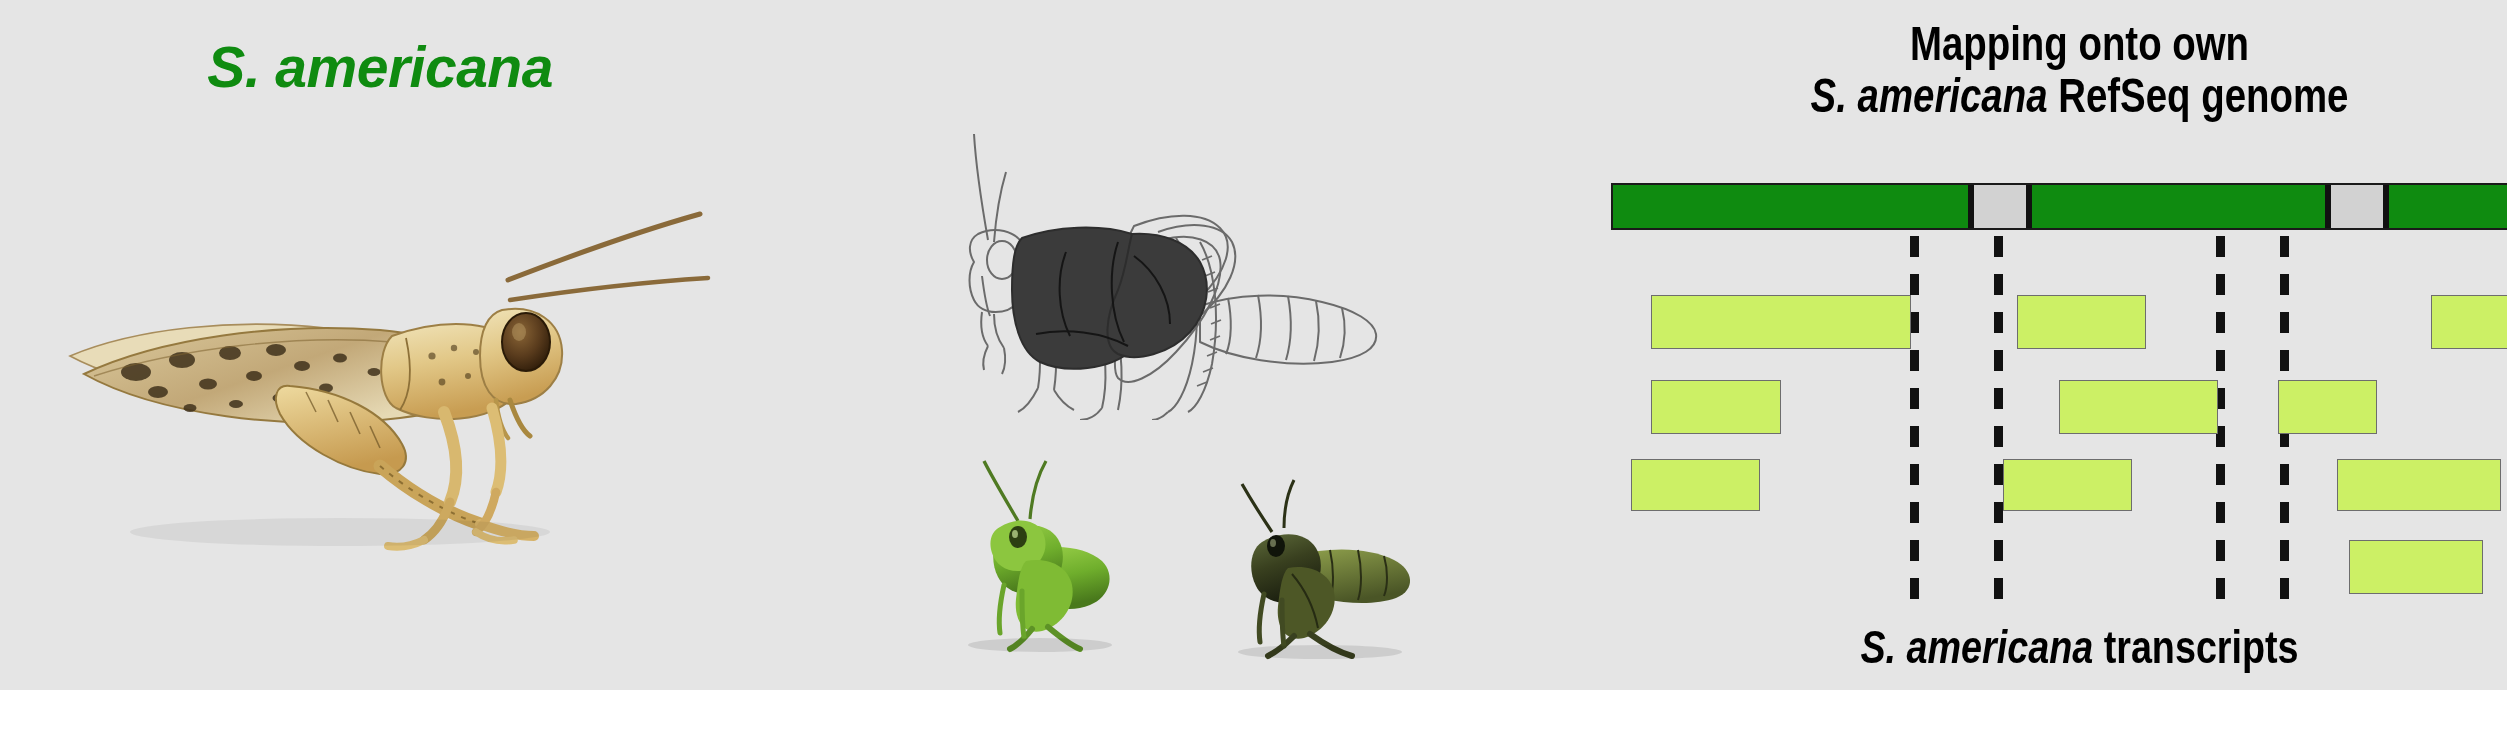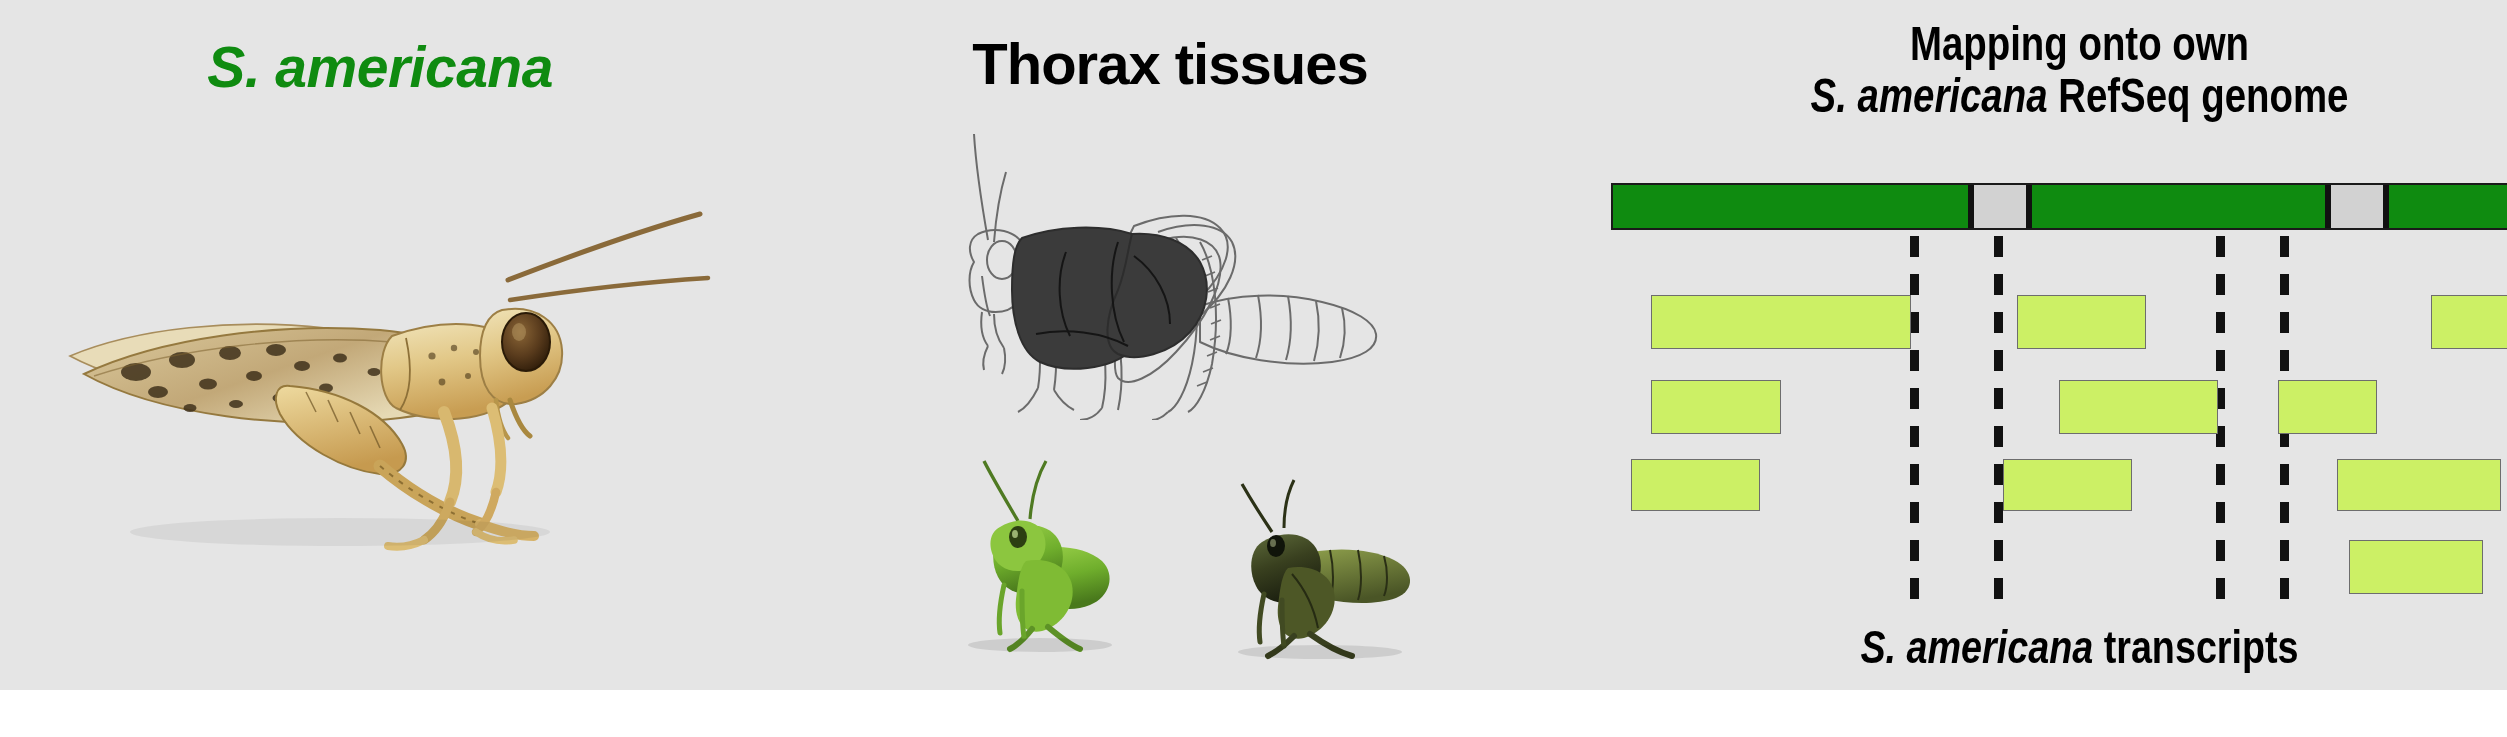--- a/index.html
+++ b/index.html
@@ -198,21 +198,20 @@
       <path d="M452 248 C 462 282 464 310 456 332" stroke="#dcbd74" stroke-width="11" fill="none" stroke-linecap="round"></path>
       <path d="M456 332 C 452 350 446 364 436 372" stroke="#cfa960" stroke-width="8.5" fill="none" stroke-linecap="round"></path>
       <path d="M436 372 C 448 380 462 382 474 380" stroke="#dcbd74" stroke-width="7.5" fill="none" stroke-linecap="round"></path>
 
       <ellipse cx="300" cy="372" rx="210" ry="14" fill="#000000" opacity="0.06"></ellipse>
     </svg>
   </div>
 
   <div id="panel-thorax">
 
-    <div id="thorax-heading">Thorax tissues</div>
 
     <svg id="thorax-drawing" viewBox="0 0 620 300">
       <g fill="none" stroke="#6b6b6b" stroke-width="2" stroke-linejoin="round">
 
         <path d="M118 120 C 112 86 106 48 104 14"></path>
         <path d="M124 122 C 126 96 130 72 136 52"></path>
 
         <path d="M104 142 C 98 132 98 120 108 114 C 124 106 146 110 154 126
                  C 162 142 160 166 150 180 C 138 196 112 196 104 180
                  C 98 168 98 152 104 142 Z"></path>

